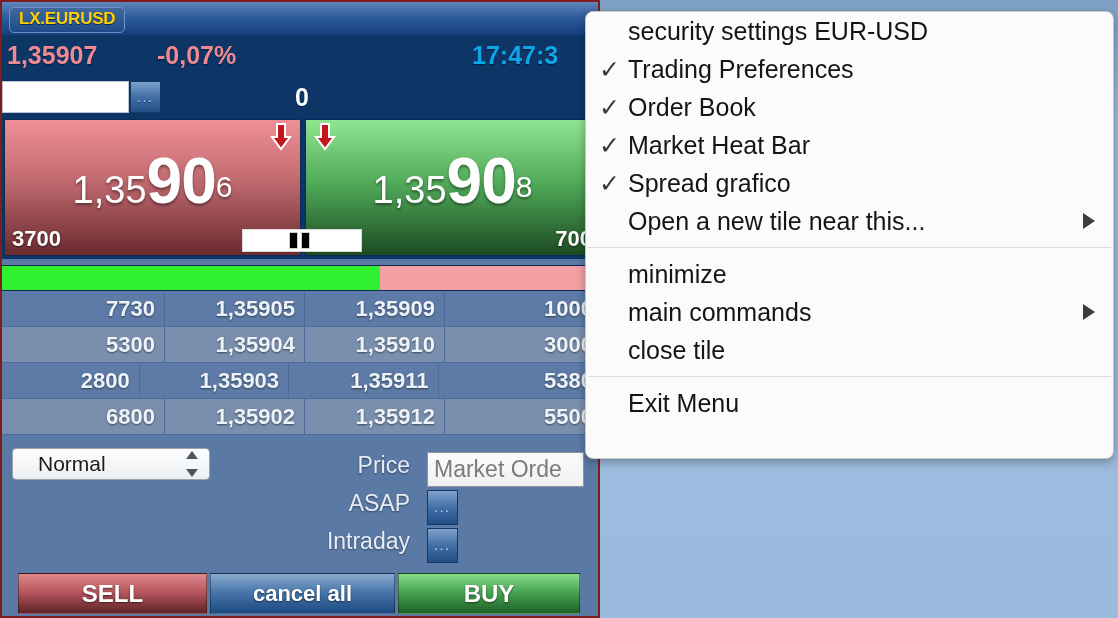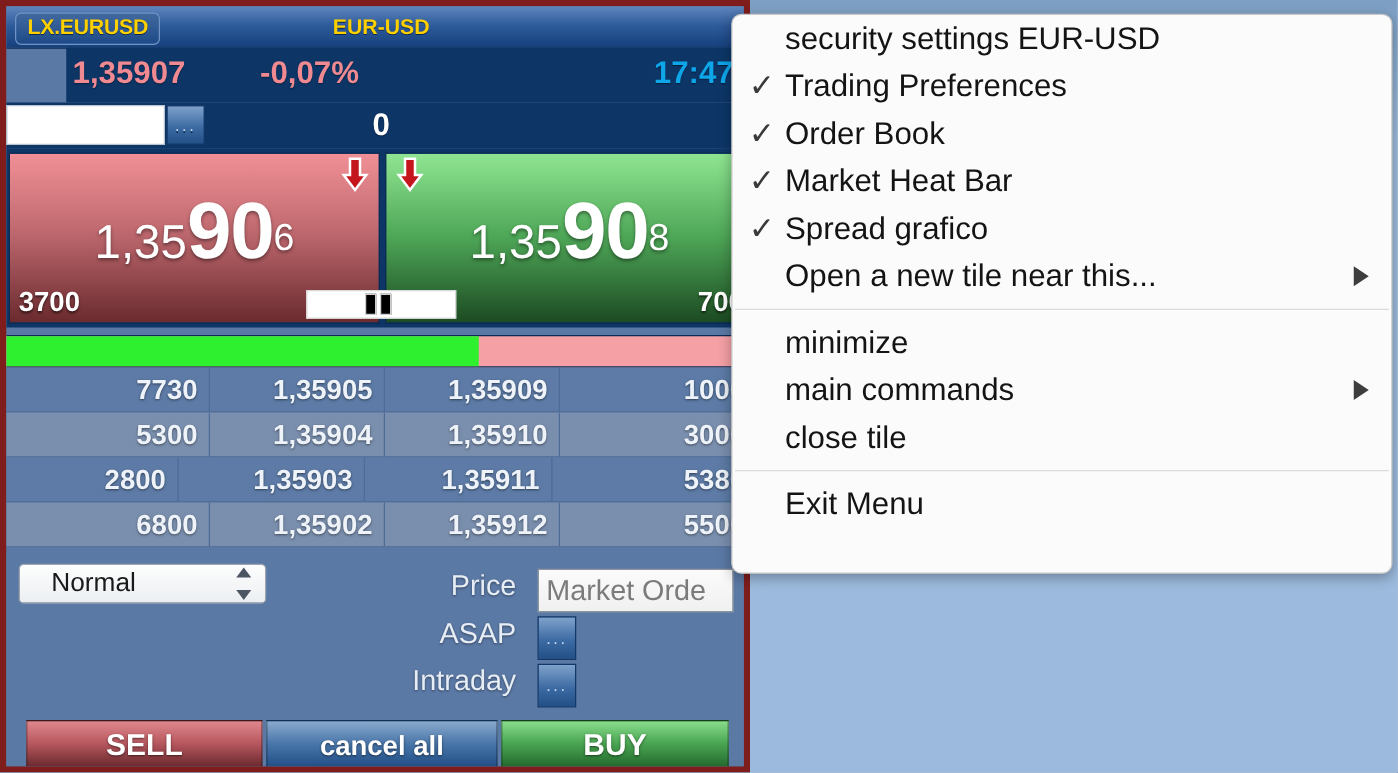--- a/index.html
+++ b/index.html
@@ -6,21 +6,21 @@
   body{
     width:1118px;height:618px;overflow:hidden;
     font-family:"Liberation Sans",sans-serif;
     background:linear-gradient(180deg,#7d9fc4 0%,#9dbcdc 18%,#9cbade 100%);
     position:relative;
   }
   
   #tile{
     position:absolute;left:0;top:0;width:600px;height:618px;
     background:#5b79a5;
-    border:5px solid #7f1d1d;
+    border:2px solid #7f1d1d;
     box-sizing:border-box;
     overflow:hidden;
   }
   
   .tile-header{
     position:absolute;left:0;top:0;width:600px;height:33px;
     background:linear-gradient(180deg,#5f86bd 0%,#2d5a9a 48%,#16407c 100%);
     border-bottom:1px solid #0a2d57;
   }
   .symbol-chip{
@@ -34,21 +34,20 @@
   }
   .tile-title{
     position:absolute;left:0;top:7px;width:600px;text-align:center;
     color:#ffd000;font-weight:bold;font-size:17px;
     text-shadow:0 1px 0 #0a2a50;
   }
   
   .quote-row{
     position:absolute;left:0;top:33px;width:600px;height:44px;
     background:#0d3667;
-    margin-left:48px;
   }
   .last-price{
     position:absolute;left:5px;top:6px;
     color:#f08a92;font-size:25px;font-weight:bold;
     text-shadow:0 1px 1px #061f3d;
   }
   .pct-change{
     position:absolute;left:155px;top:6px;
     color:#f08a92;font-size:25px;font-weight:bold;
     text-shadow:0 1px 1px #061f3d;
@@ -229,21 +228,20 @@
   .tri{width:0;height:0;border-top:8px solid transparent;border-bottom:8px solid transparent;border-left:12px solid #3d3d3d;}
   .msep{height:1px;background:#dcdcdc;margin:7px 2px;}
 </style>
 </head>
 <body>
 
 <div id="tile">
 
   <div class="tile-header">
     <div class="symbol-chip">LX.EURUSD</div>
-    <div class="tile-title">EUR-USD</div>
   </div>
 
   <div class="quote-row">
     <div class="last-price">1,35907</div>
     <div class="pct-change">-0,07%</div>
     <div class="clock">17:47:3</div>
   </div>
 
   <div class="qty-row">
     <input class="qty-input" type="text" value="" style="">

